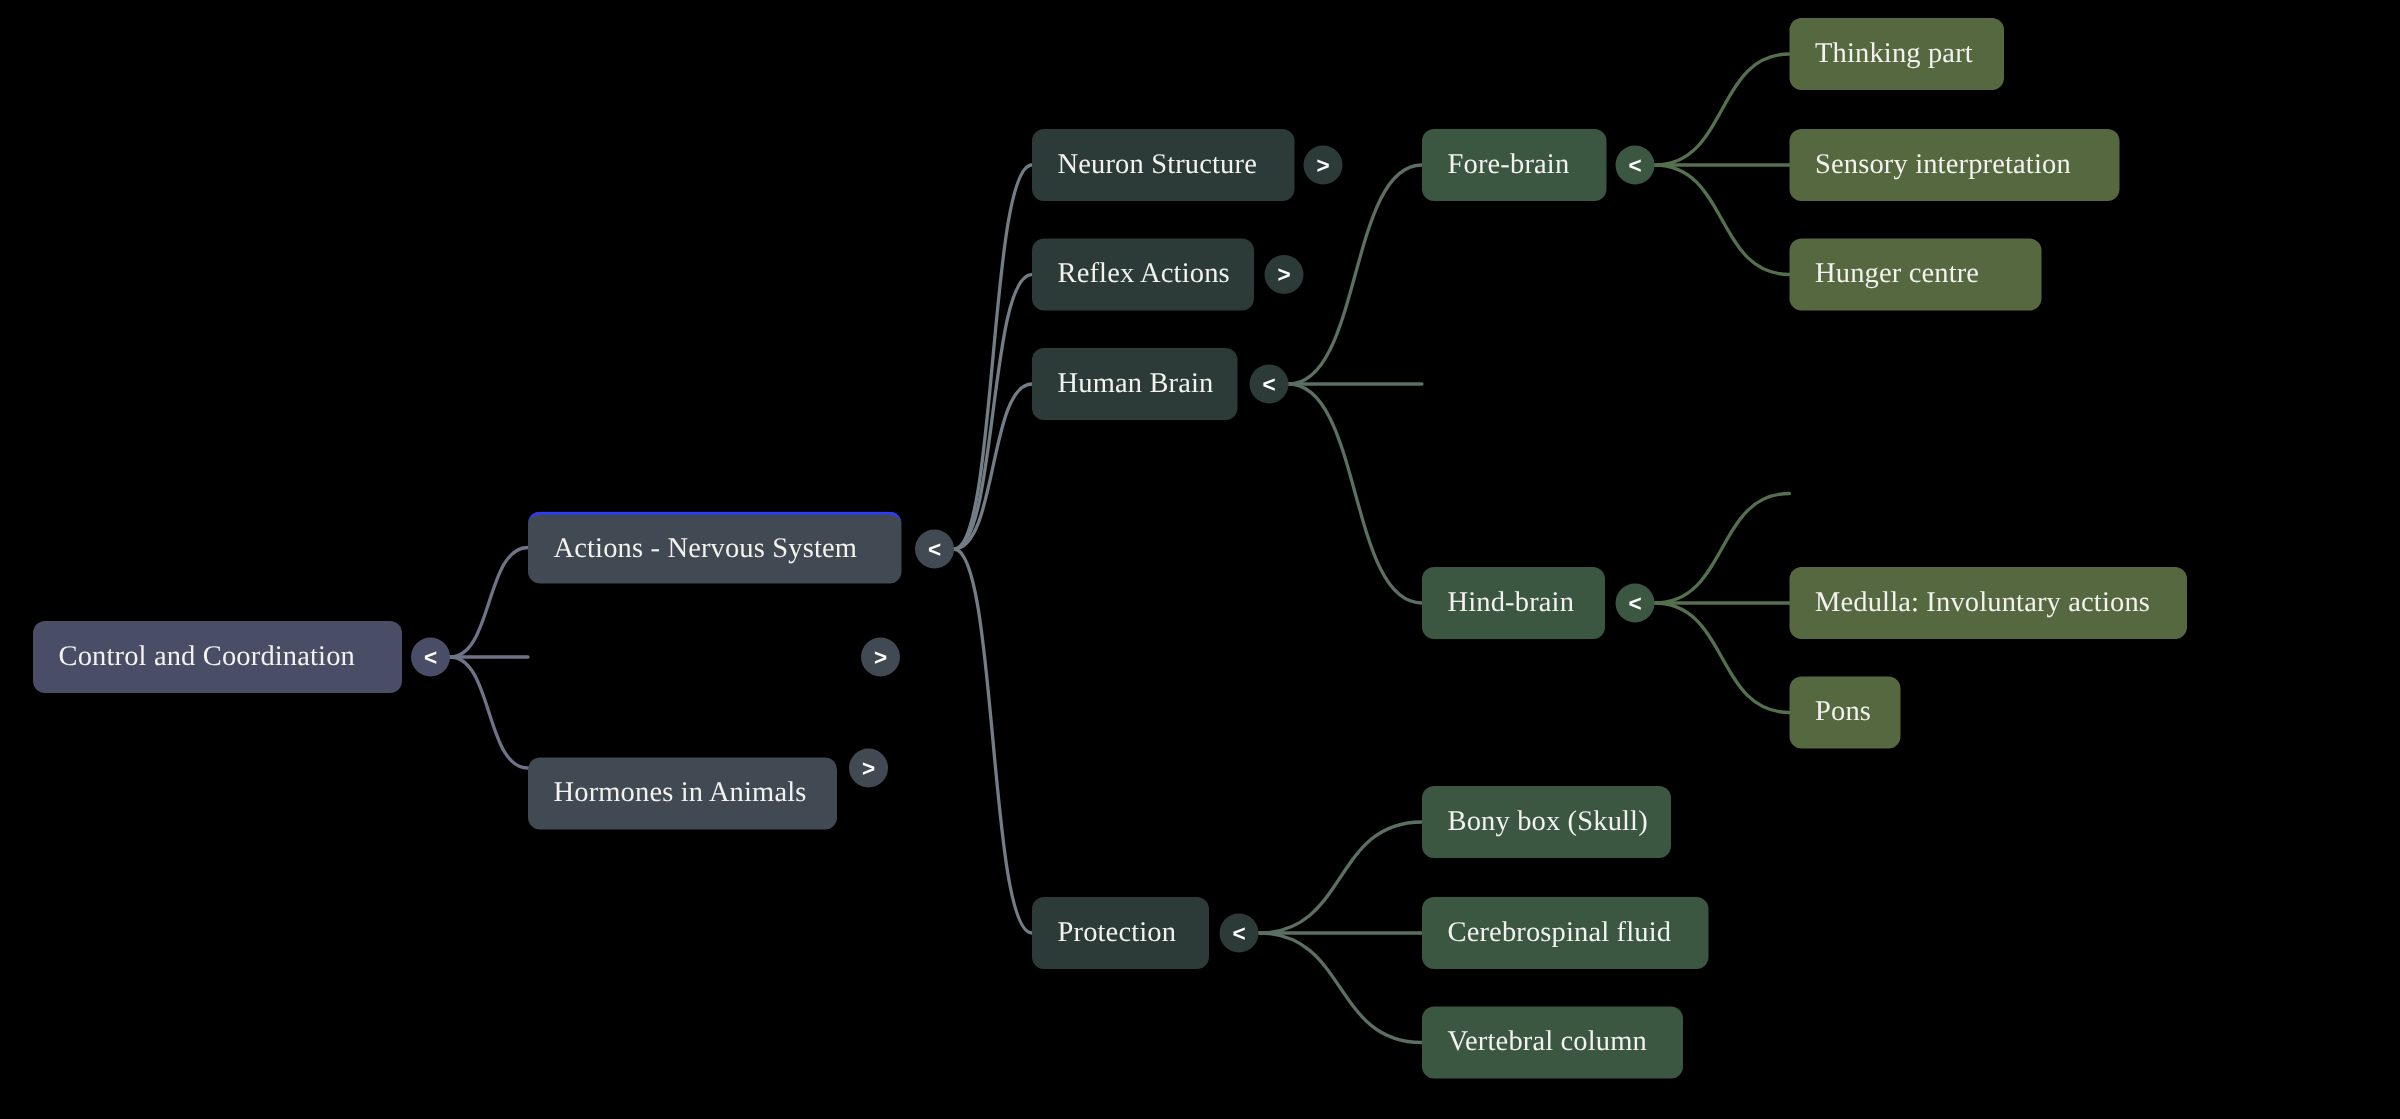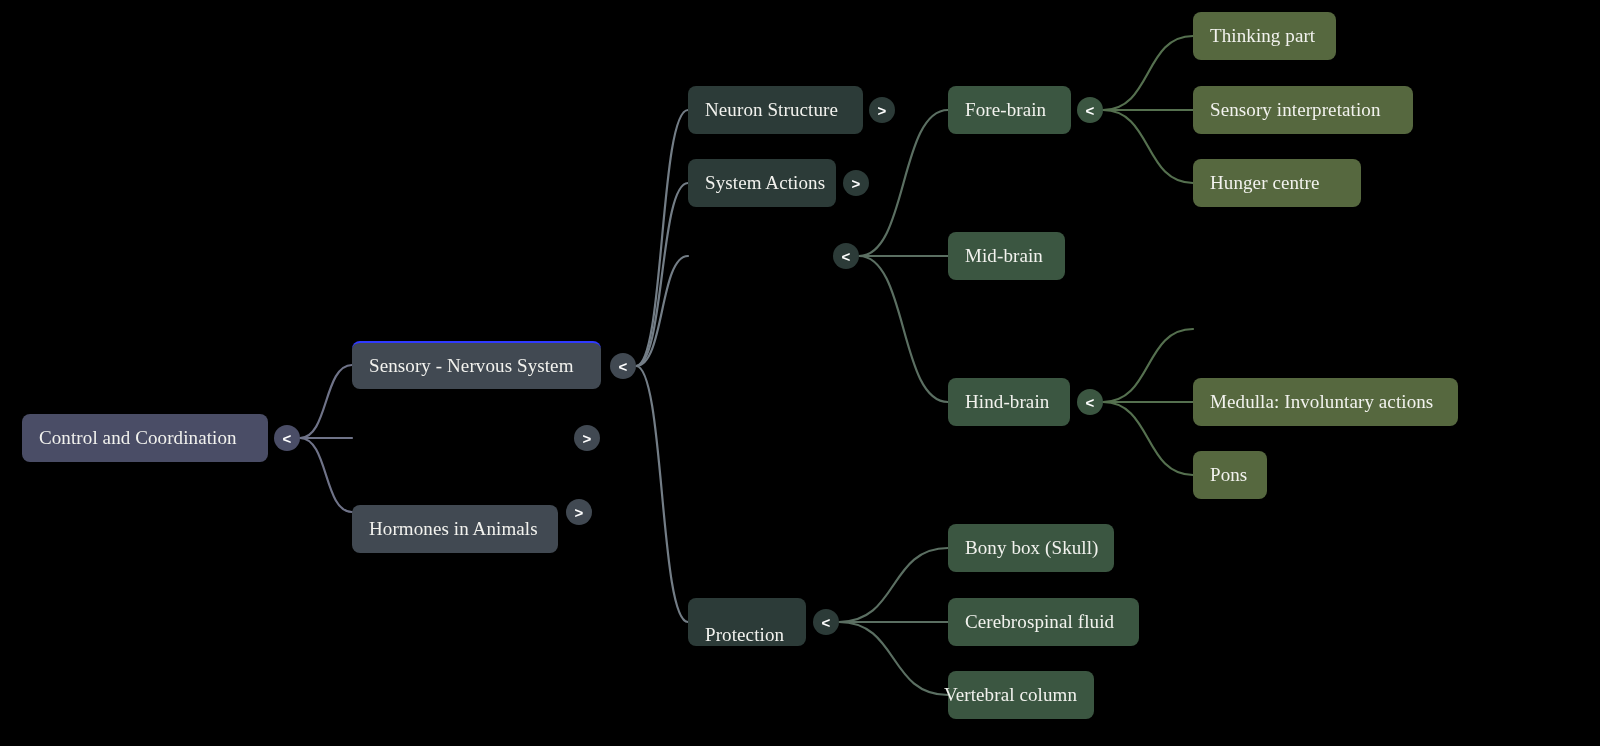--- a/index.html
+++ b/index.html
@@ -92,48 +92,48 @@
       <path d="M 1103 402 C 1152.5 402, 1143.5 475, 1193 475" fill="none" stroke="#55704f" stroke-width="2.2" stroke-linecap="round"></path>
       <path d="M 839 622 C 898.95 622, 888.05 548, 948 548" fill="none" stroke="#5b6f62" stroke-width="2.2" stroke-linecap="round"></path>
       <path d="M 839 622 C 898.95 622, 888.05 622, 948 622" fill="none" stroke="#5b6f62" stroke-width="2.2" stroke-linecap="round"></path>
       <path d="M 839 622 C 898.95 622, 888.05 695, 948 695" fill="none" stroke="#5b6f62" stroke-width="2.2" stroke-linecap="round"></path>
     </svg>
 <div class="node lvl1" style="left: 22px; top: 414px; width: 246px; height: 48px;">
       <span>Control and Coordination</span>
     </div>
     <div class="toggle lvl1" style="left: 274px; top: 425px;">&lt;</div>
     <div class="node lvl2 selected" style="left: 352px; top: 341px; width: 249px; height: 48px;">
-      <span>Sensory - Nervous System</span>
+      <span>Actions - Nervous System</span>
     </div>
     <div class="toggle lvl2" style="left: 610px; top: 353px;">&lt;</div>
     <div class="toggle lvl2" style="left: 574px; top: 425px;">&gt;</div>
     <div class="node lvl2" style="left: 352px; top: 488px; width: 206px; height: 48px; margin-top: 17px;">
       <span>Hormones in Animals</span>
     </div>
     <div class="toggle lvl2" style="left: 566px; top: 499px;">&gt;</div>
     <div class="node lvl3" style="left: 688px; top: 86px; width: 175px; height: 48px;">
       <span>Neuron Structure</span>
     </div>
     <div class="toggle lvl3" style="left: 869px; top: 97px;">&gt;</div>
     <div class="node lvl3" style="left: 688px; top: 159px; width: 148px; height: 48px;">
-      <span>System Actions</span>
+      <span>Reflex Actions</span>
     </div>
     <div class="toggle lvl3" style="left: 843px; top: 170px;">&gt;</div>
+    <div class="node lvl3" style="left: 688px; top: 232px; width: 137px; height: 48px;">
+      <span>Human Brain</span>
+    </div>
     <div class="toggle lvl3" style="left: 833px; top: 243px;">&lt;</div>
-    <div class="node lvl3" style="left: 688px; top: 598px; width: 118px; height: 48px; align-items: flex-end;">
+    <div class="node lvl3" style="left: 688px; top: 598px; width: 118px; height: 48px;">
       <span>Protection</span>
     </div>
     <div class="toggle lvl3" style="left: 813px; top: 609px;">&lt;</div>
     <div class="node lvl4" style="left: 948px; top: 86px; width: 123px; height: 48px;">
       <span>Fore-brain</span>
     </div>
     <div class="toggle lvl4" style="left: 1077px; top: 97px;">&lt;</div>
-    <div class="node lvl4" style="left: 948px; top: 232px; width: 117px; height: 48px;">
-      <span>Mid-brain</span>
-    </div>
     <div class="node lvl4" style="left: 948px; top: 378px; width: 122px; height: 48px;">
       <span>Hind-brain</span>
     </div>
     <div class="toggle lvl4" style="left: 1077px; top: 389px;">&lt;</div>
     <div class="node lvl5" style="left: 1193px; top: 12px; width: 143px; height: 48px;">
       <span>Thinking part</span>
     </div>
     <div class="node lvl5" style="left: 1193px; top: 86px; width: 220px; height: 48px;">
       <span>Sensory interpretation</span>
     </div>
@@ -145,16 +145,16 @@
     </div>
     <div class="node lvl5" style="left: 1193px; top: 451px; width: 74px; height: 48px;">
       <span>Pons</span>
     </div>
     <div class="node lvl4" style="left: 948px; top: 524px; width: 166px; height: 48px;">
       <span>Bony box (Skull)</span>
     </div>
     <div class="node lvl4" style="left: 948px; top: 598px; width: 191px; height: 48px;">
       <span>Cerebrospinal fluid</span>
     </div>
-    <div class="node lvl4" style="left: 948px; top: 671px; width: 146px; height: 48px; justify-content: flex-end;">
+    <div class="node lvl4" style="left: 948px; top: 671px; width: 174px; height: 48px;">
       <span>Vertebral column</span>
     </div>
   </div>
 
 </body></html>

